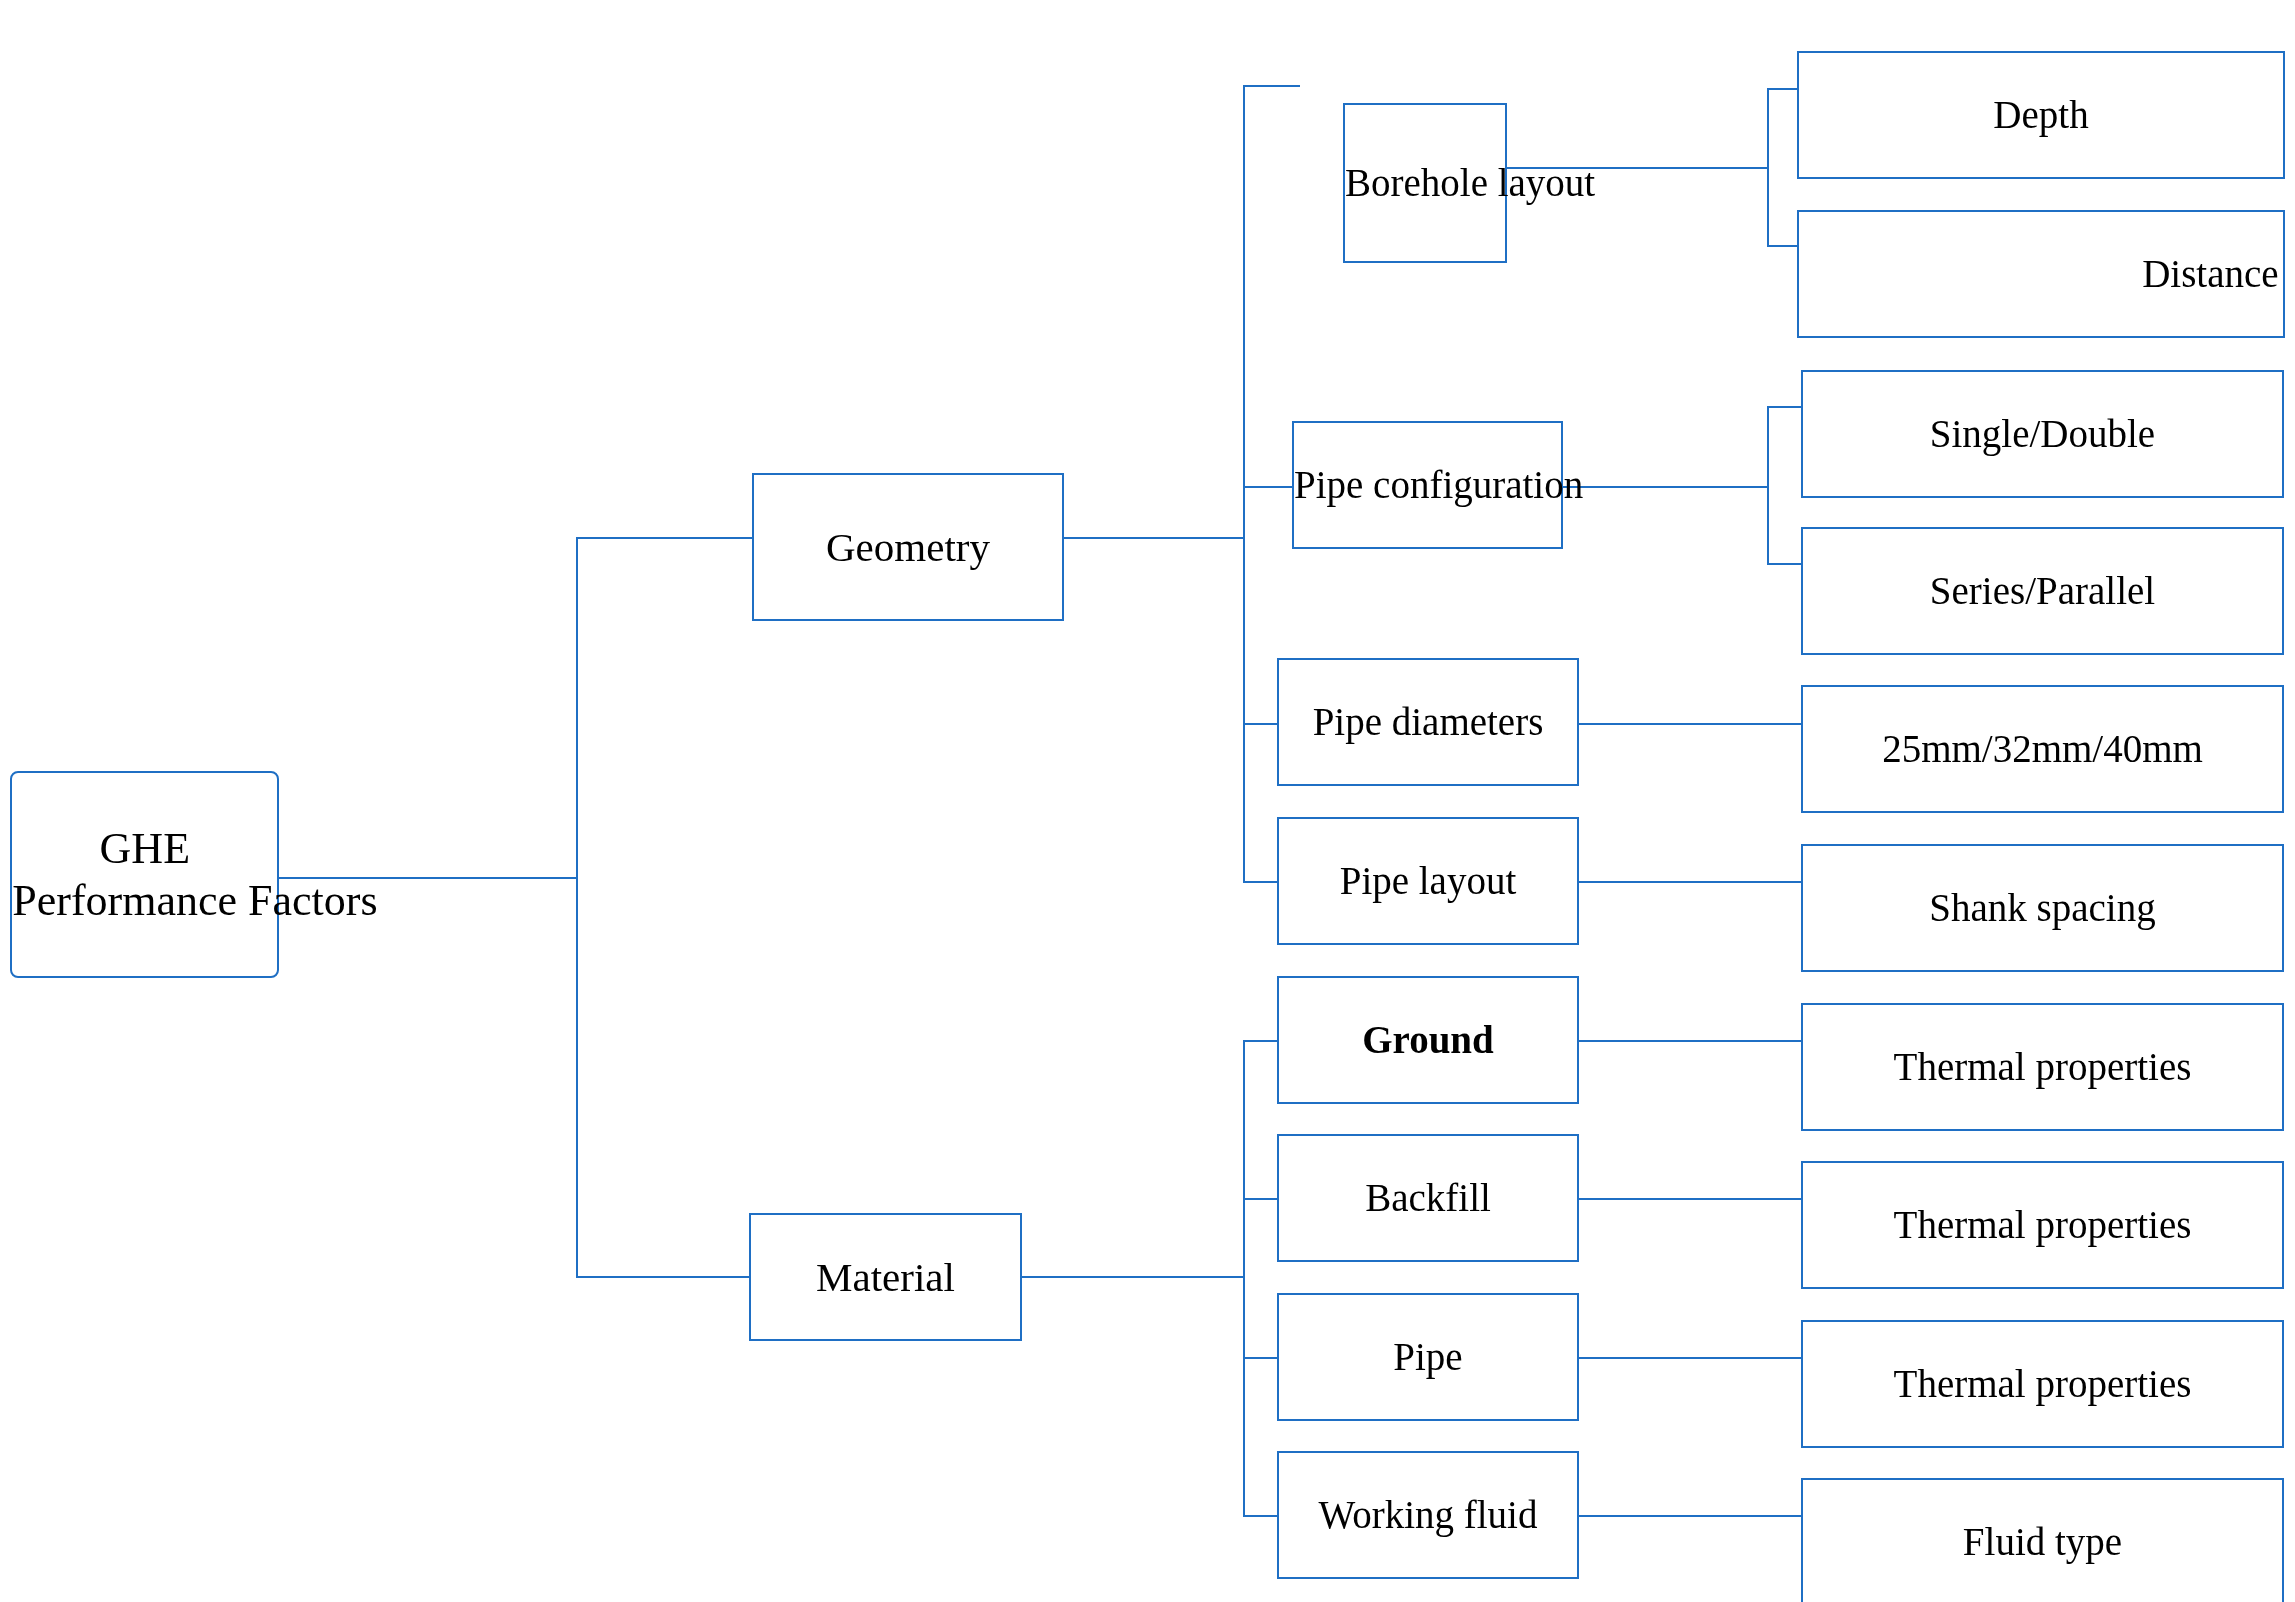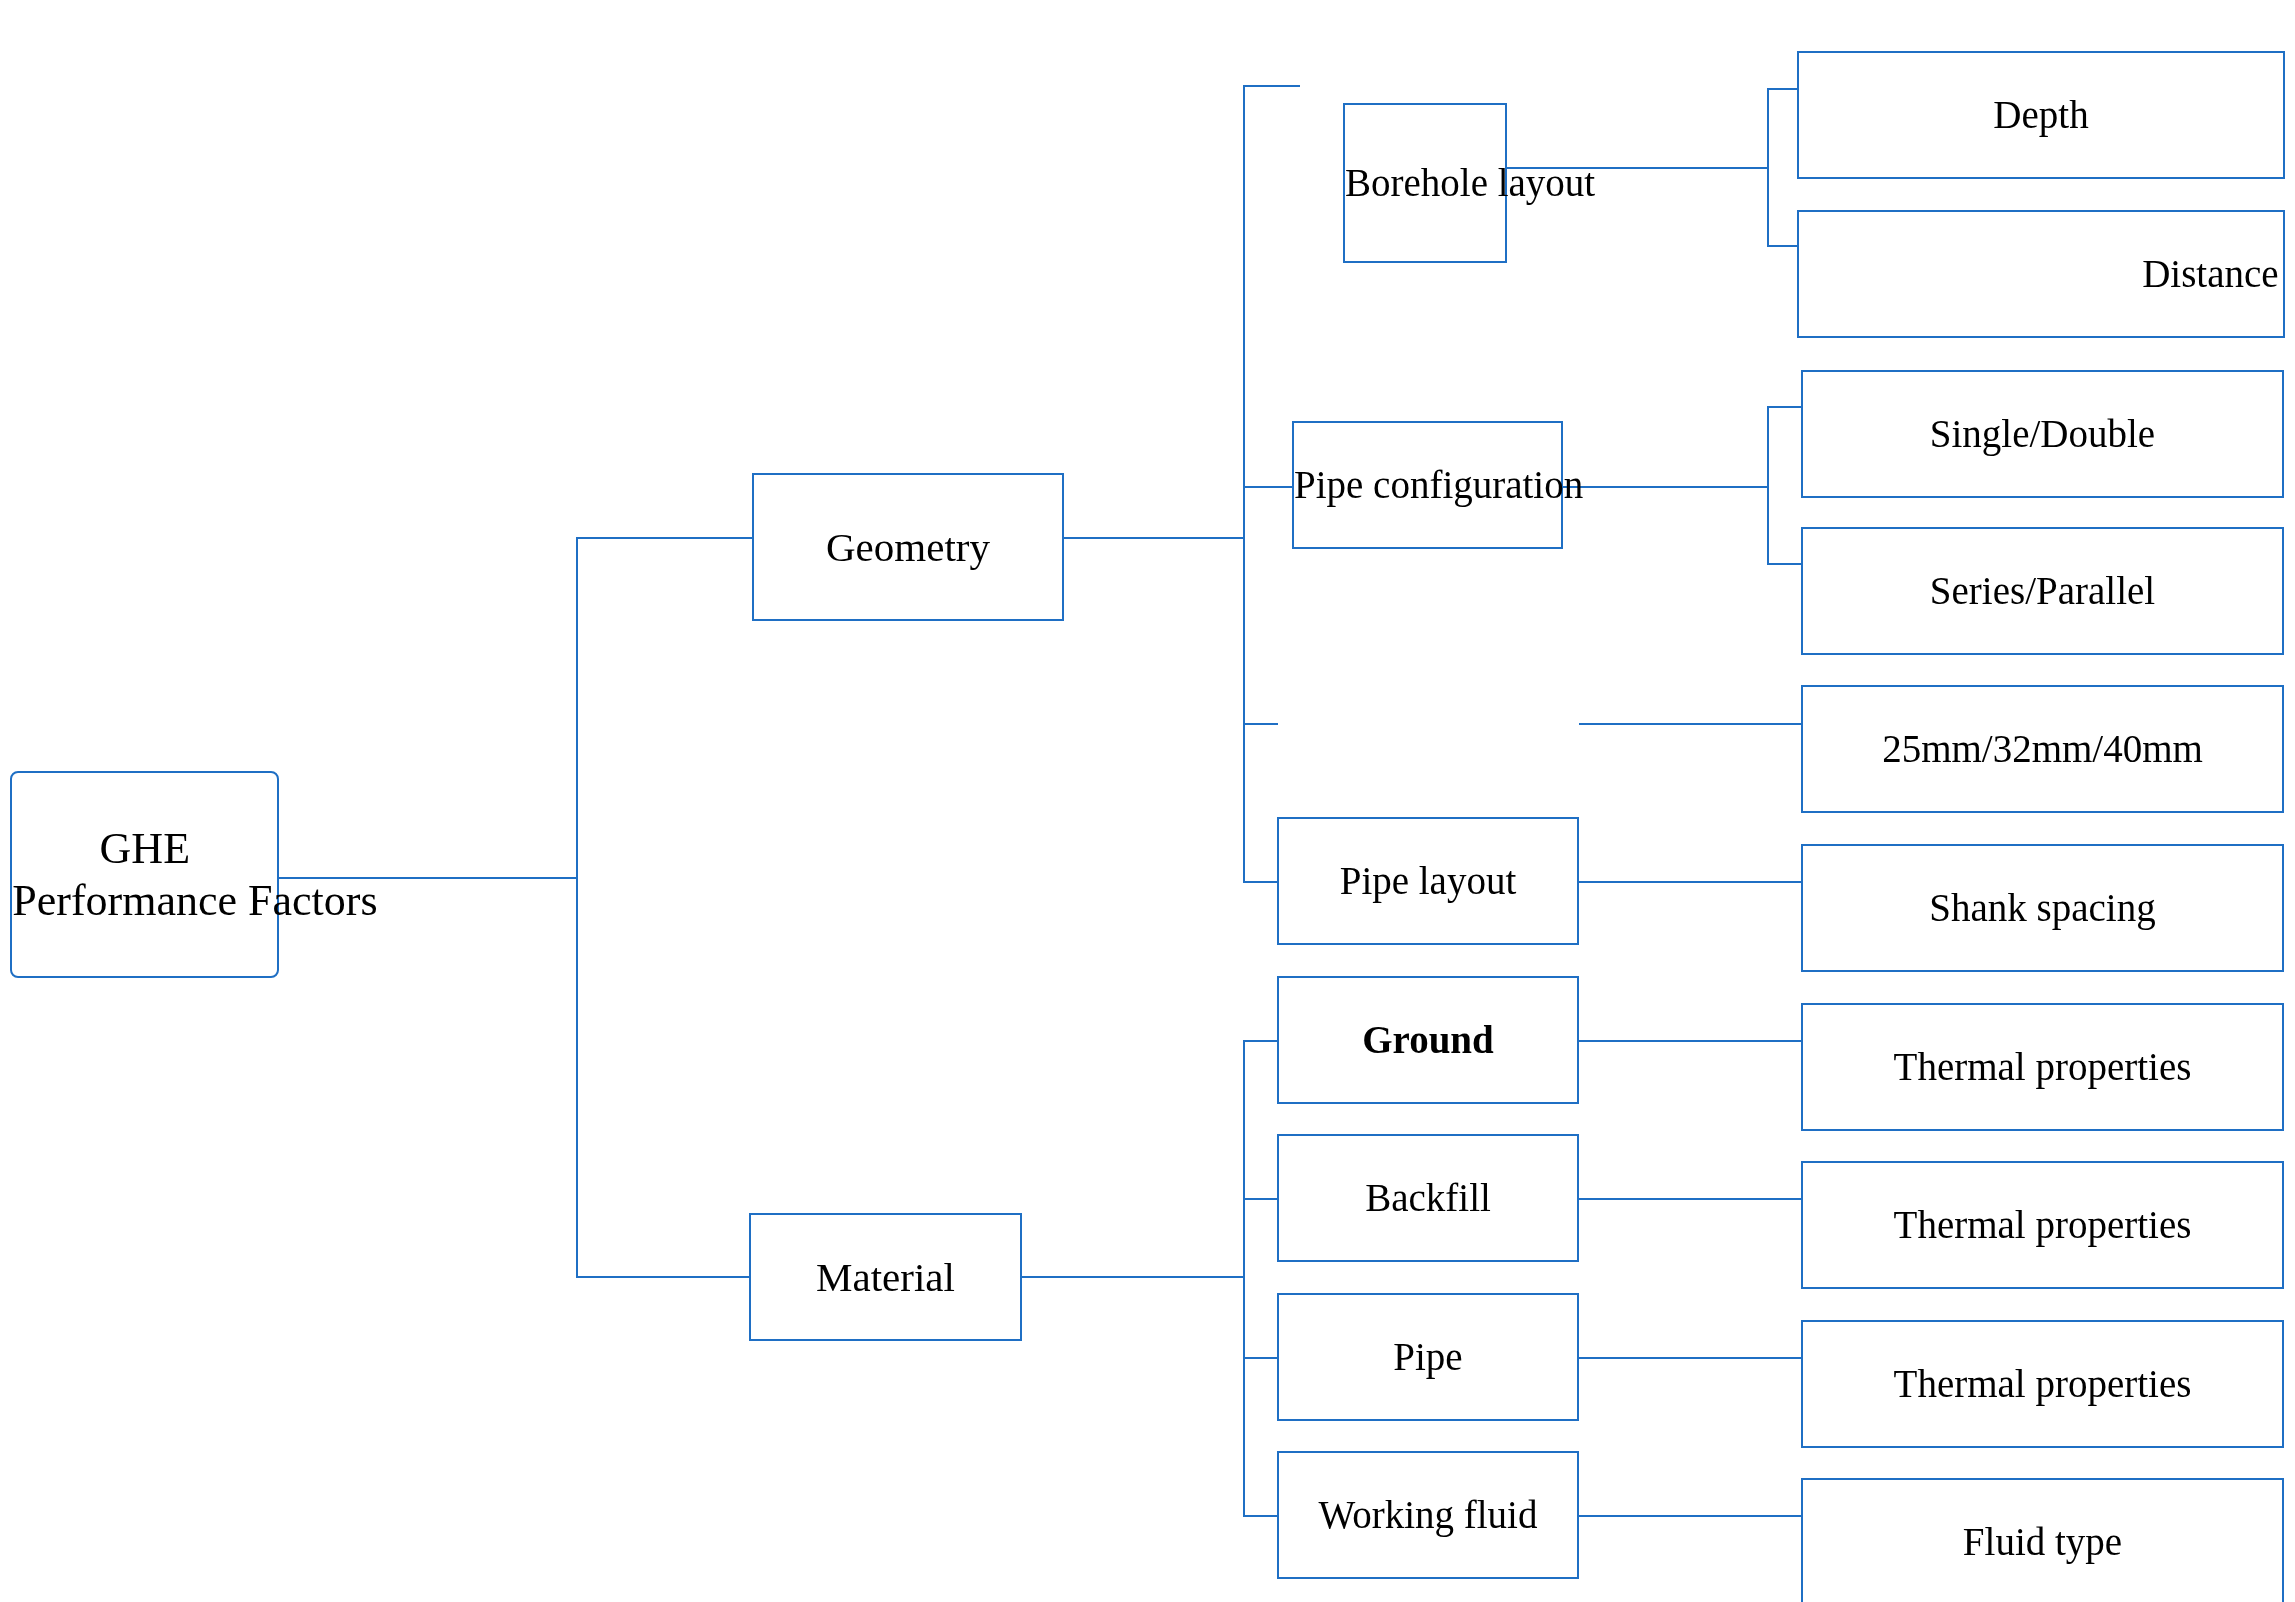--- a/index.html
+++ b/index.html
@@ -112,20 +112,23 @@
   </div>
 
   <div class="node l2-node" style="left:1299px; top:103px; width:164px; height:160px;margin-left:44px;">
     <span class="node-label">Borehole layout</span>
   </div>
 
   <div class="node l2-node" style="left:1292px; top:421px; width:271px; height:128px;">
     <span class="node-label">Pipe configuration</span>
   </div>
 
+  <div class="node l2-node" style="left:1277px; top:658px; width:302px; height:128px;">
+    <span class="node-label">Pipe diameters</span>
+  </div>
 
   <div class="node l2-node" style="left:1277px; top:817px; width:302px; height:128px;">
     <span class="node-label">Pipe layout</span>
   </div>
 
   <div class="node l2-node" style="left:1277px; top:976px; width:302px; height:128px;font-weight:bold;">
     <span class="node-label">Ground</span>
   </div>
 
   <div class="node l2-node" style="left:1277px; top:1134px; width:302px; height:128px;">

